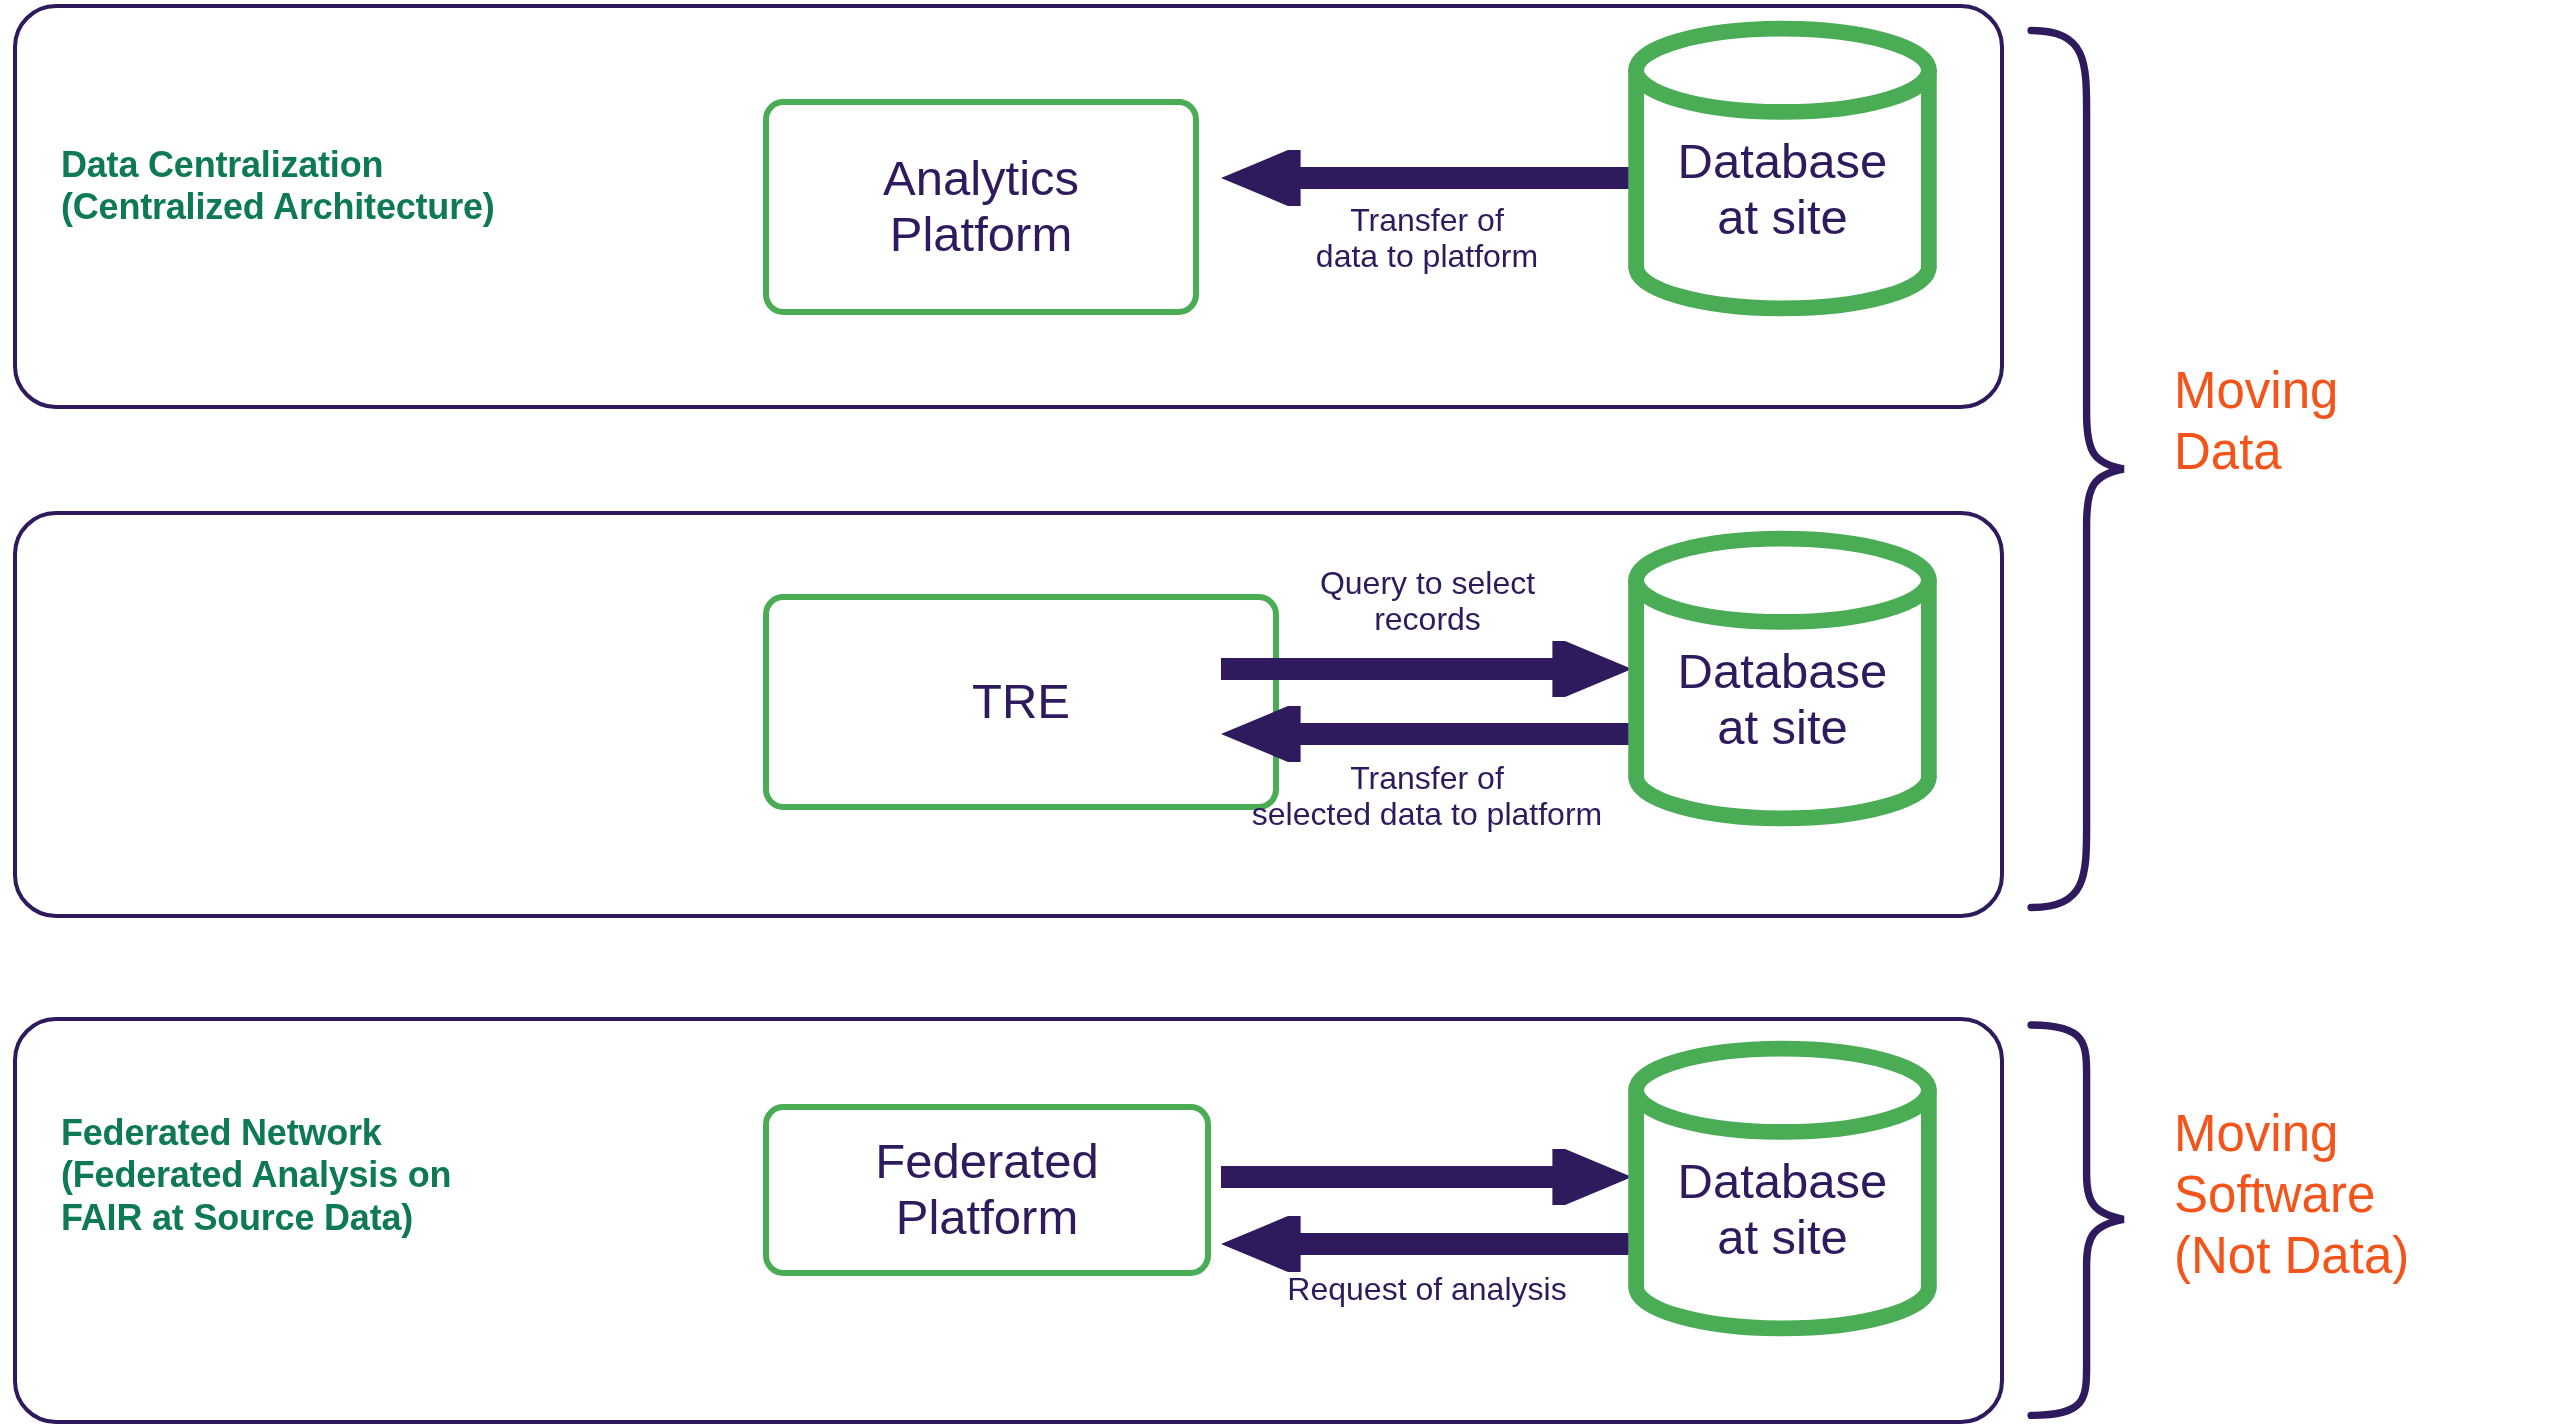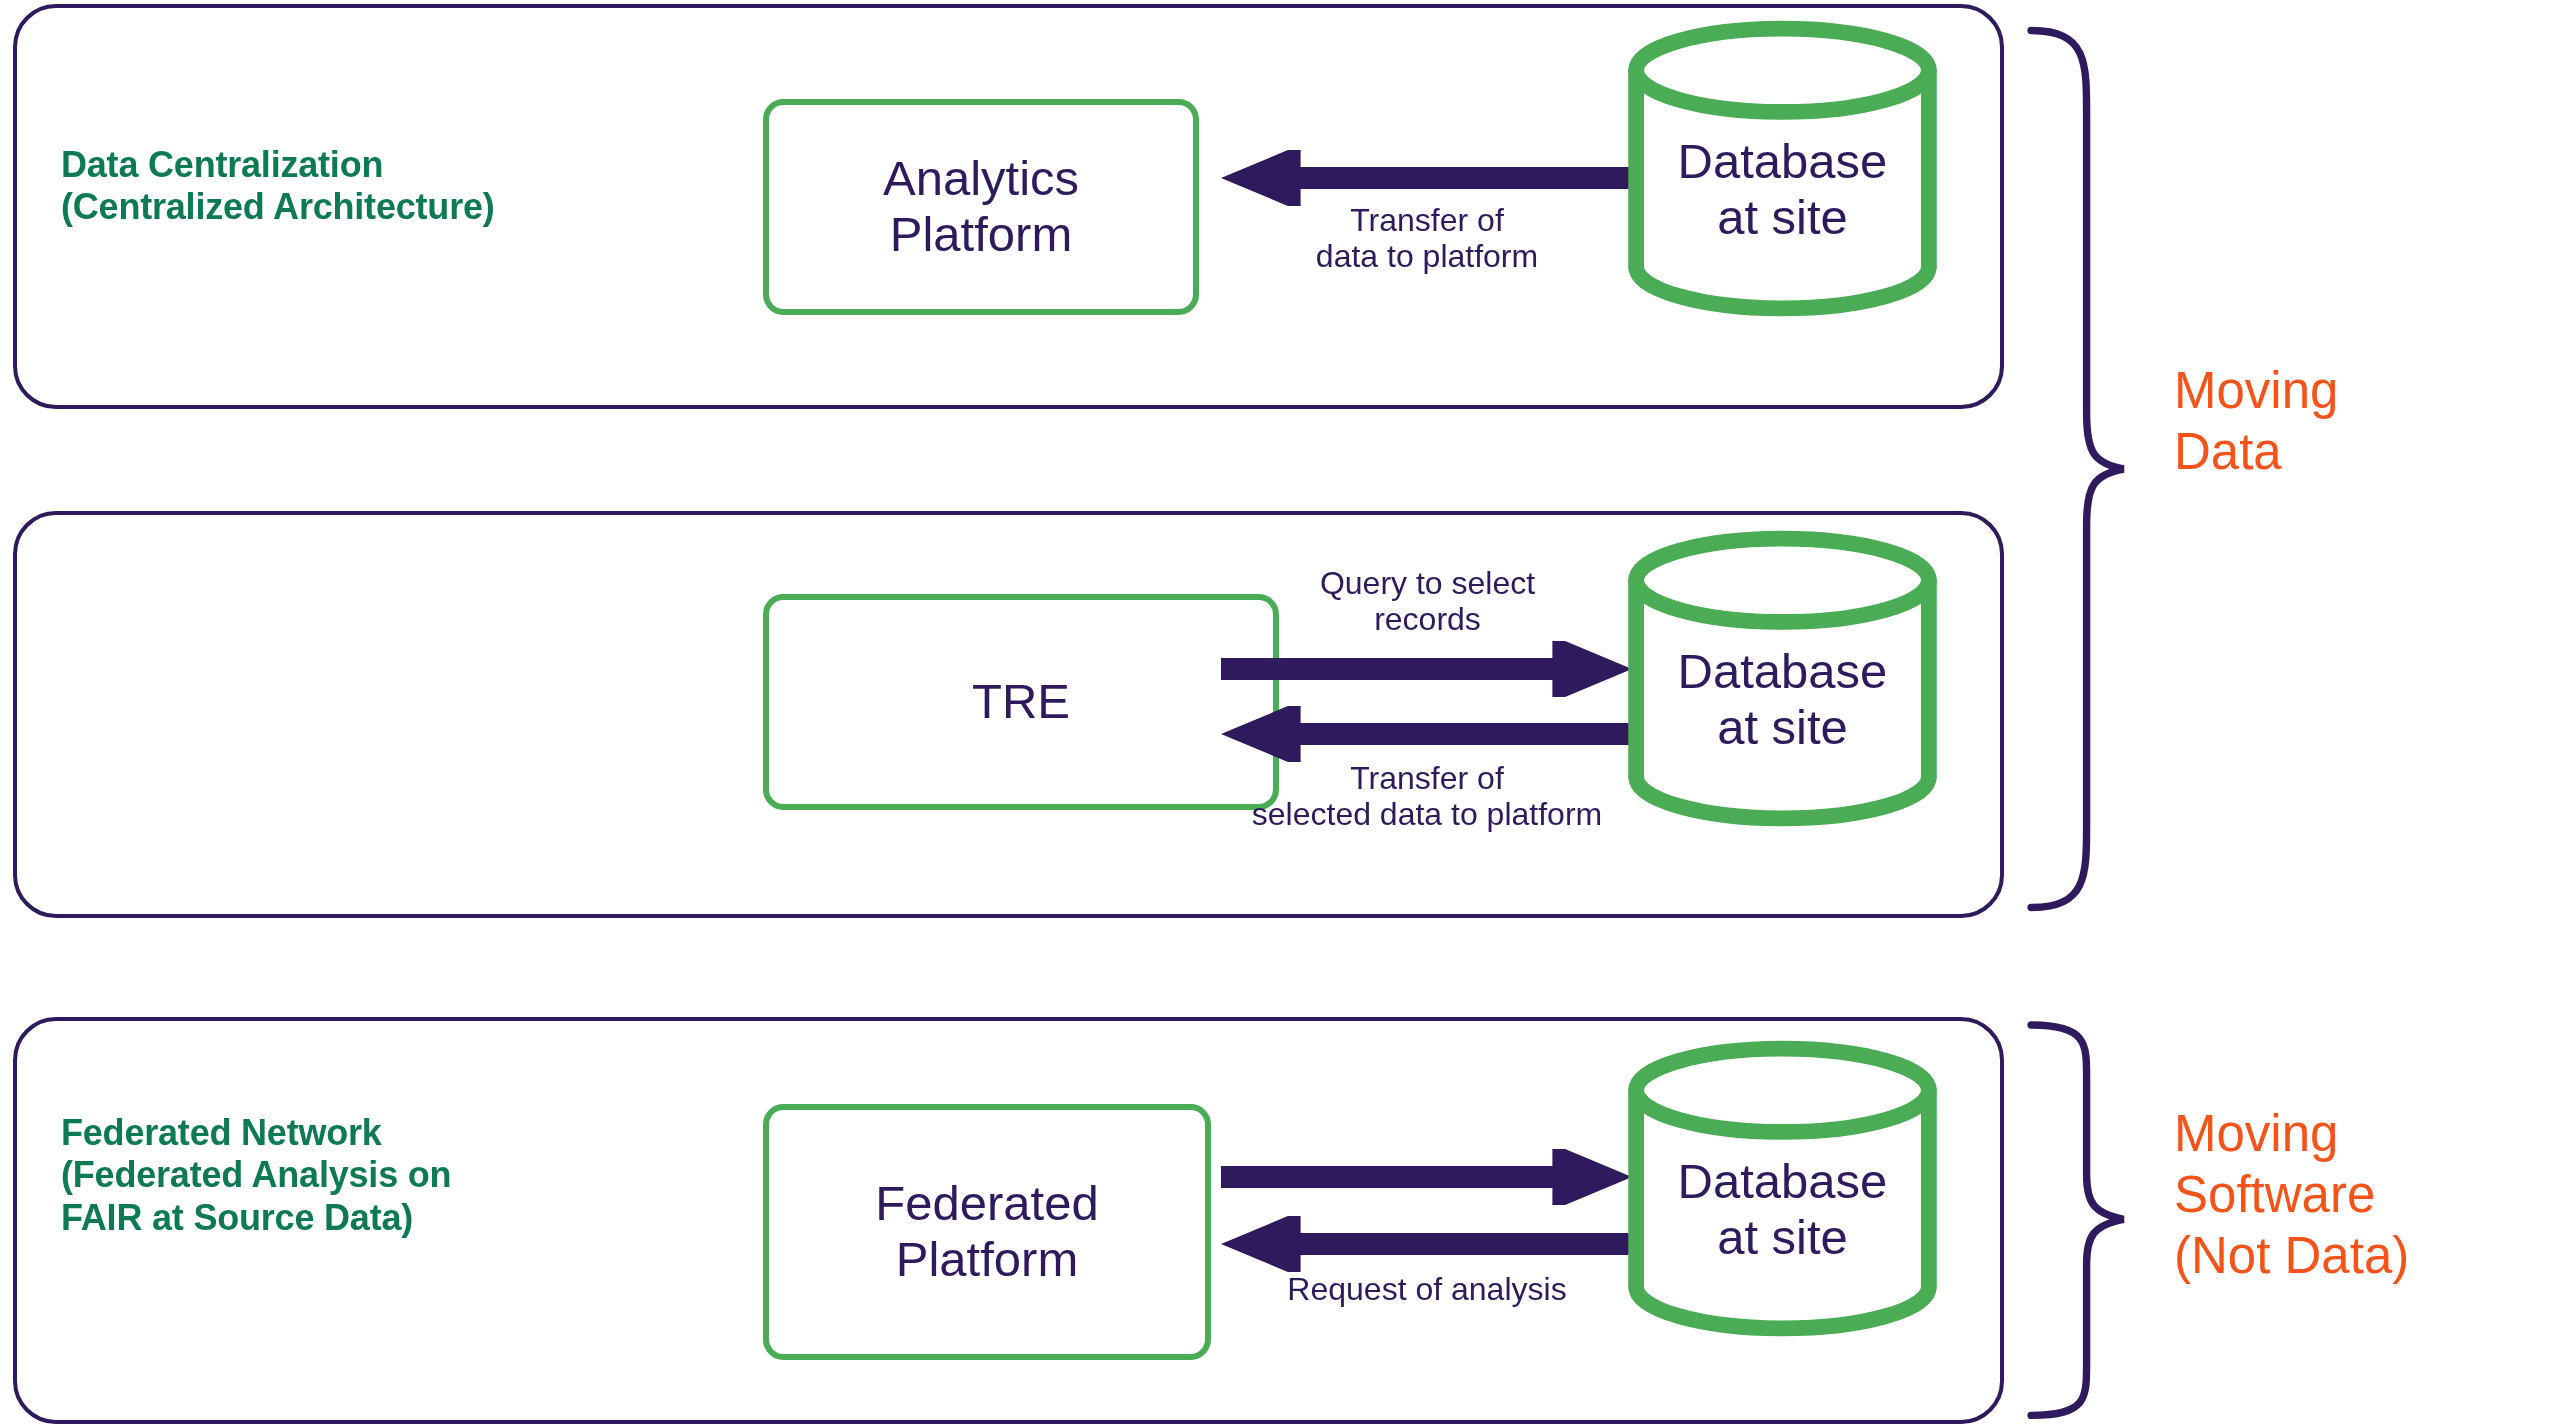--- a/index.html
+++ b/index.html
@@ -65,21 +65,21 @@
   }
   .platform-box .plabel {
     font-size: 49px;
     line-height: 1.14;
     text-align: center;
     white-space: pre-line;
     font-weight: 400;
   }
   #platform-1 { left: 763px; top: 83px;   width: 436px; height: 216px; margin-top: 16px; }
   #platform-2 { left: 763px; top: 594px;  width: 516px; height: 216px; }
-  #platform-3 { left: 763px; top: 1104px; width: 448px; height: 256px; }
+  #platform-3 { left: 763px; top: 1104px; width: 448px; height: 172px; }
 
   
   .cylinder {
     position: absolute;
     width: 315px;
     height: 297px;
   }
   #cyl-1 { left: 1625px; top: 20.4px;   }
   #cyl-2 { left: 1625px; top: 530px;  }
   #cyl-3 { left: 1625px; top: 1040px; }

